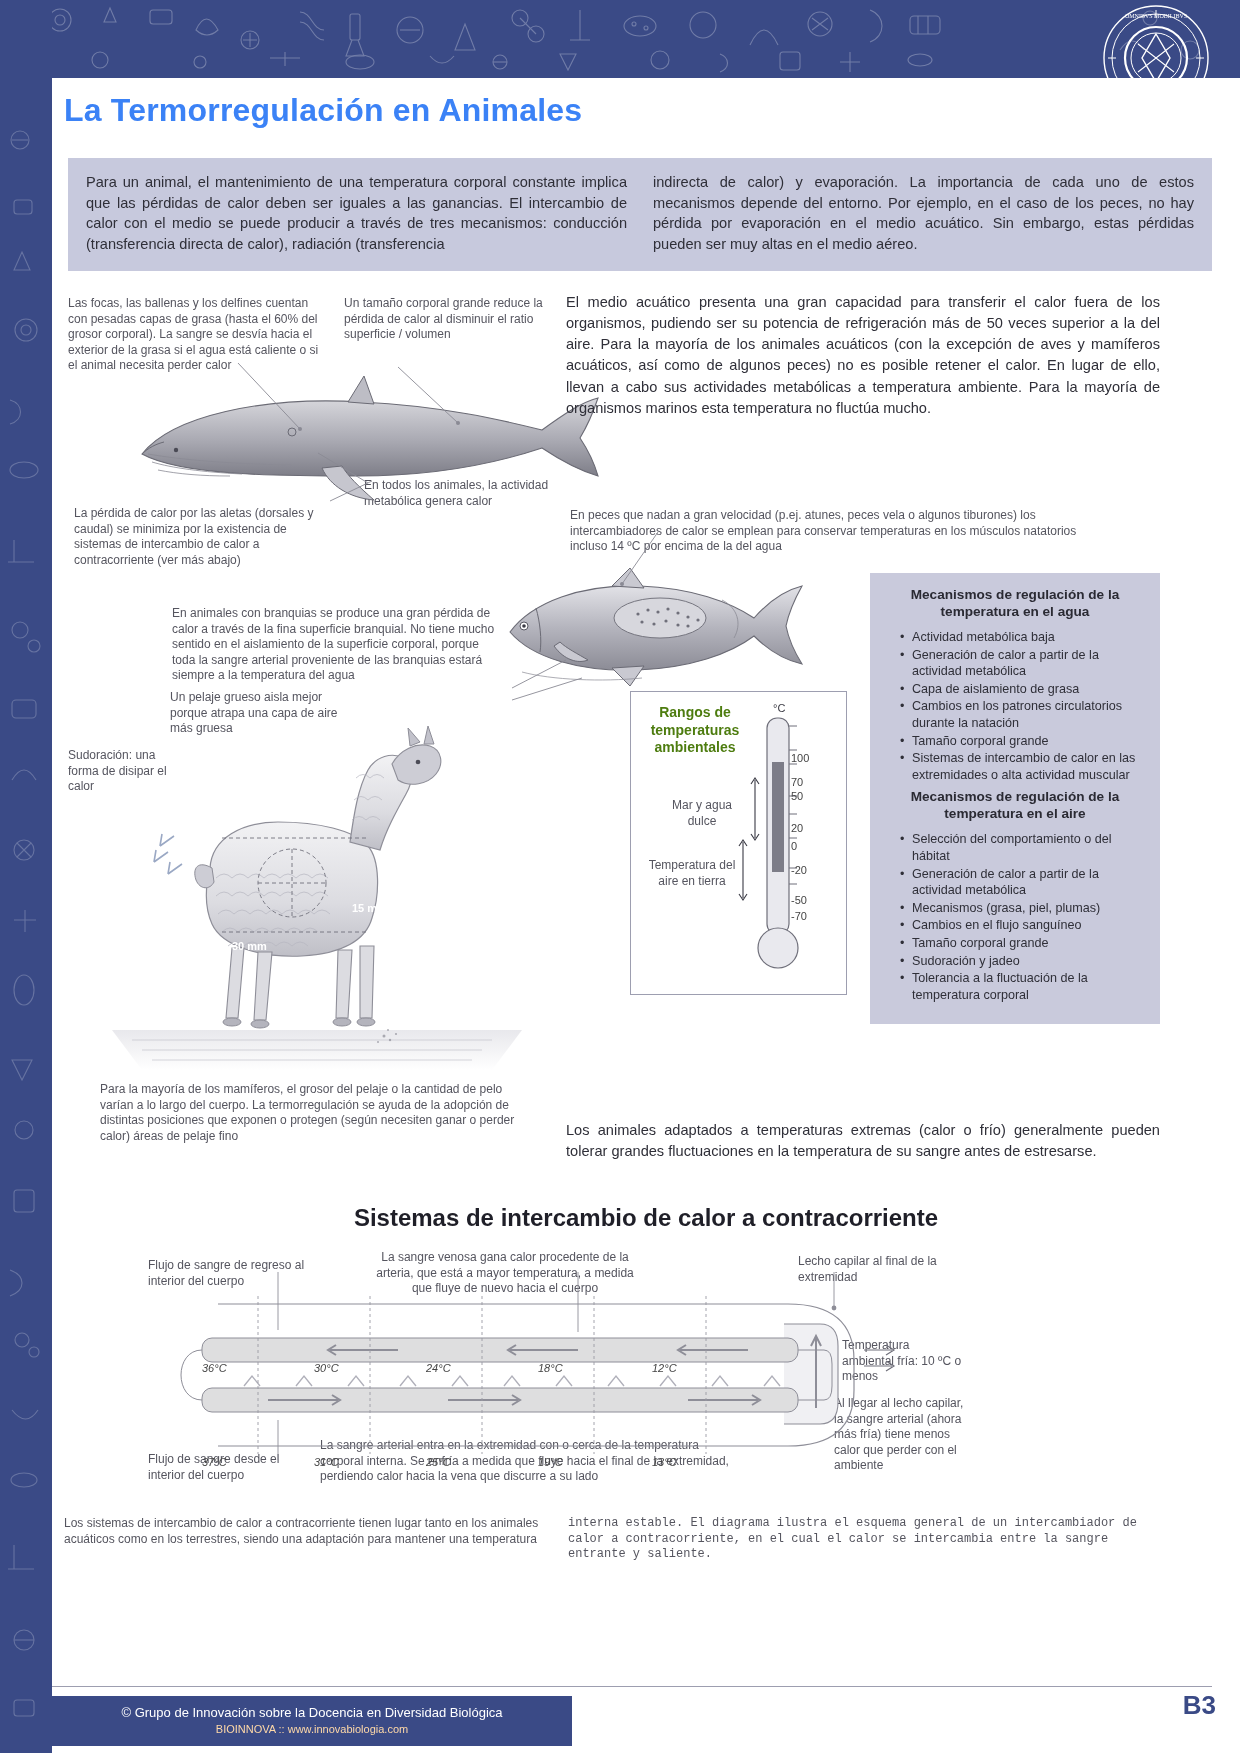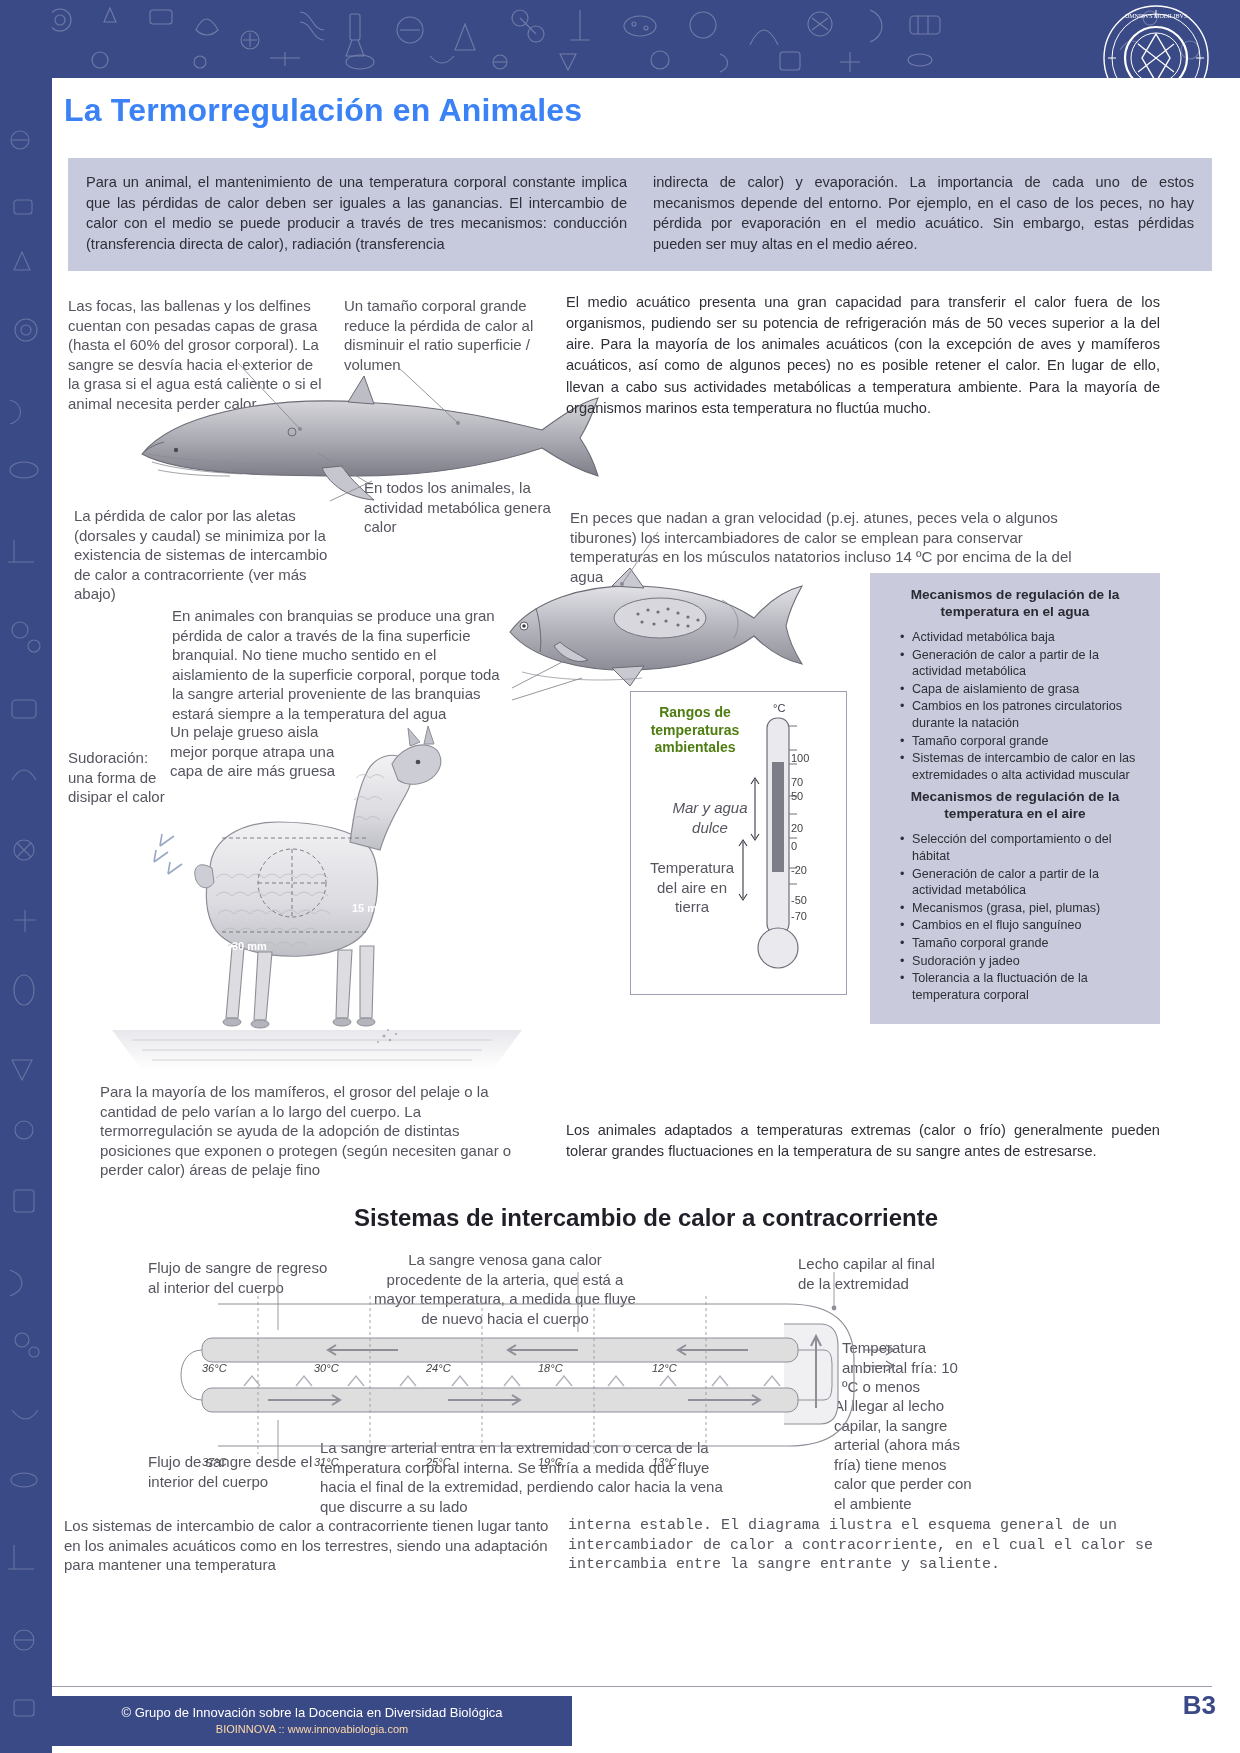--- a/index.html
+++ b/index.html
@@ -84,21 +84,21 @@
   
   .body-text {
     position: absolute;
     font-size: 14.6px;
     line-height: 1.45;
     text-align: justify;
     color: #2f2f38;
   }
   .cap {
     position: absolute;
-    font-size: 15px;
+    font-size: 12px;
     line-height: 1.3;
     color: #55555f;
   }
   .cap.center { text-align: center; }
 
   
   .panel {
     position: absolute;
     left: 818px; top: 495px;
     width: 290px;
@@ -414,21 +414,21 @@
       <li>Selección del comportamiento o del hábitat</li>
       <li>Generación de calor a partir de la actividad metabólica</li>
       <li>Mecanismos (grasa, piel, plumas)</li>
       <li>Cambios en el flujo sanguíneo</li>
       <li>Tamaño corporal grande</li>
       <li>Sudoración y jadeo</li>
       <li>Tolerancia a la fluctuación de la temperatura corporal</li>
     </ul>
   </div>
 
-  <div class="cap" style="left:118px; top:612px; width:180px;margin-top:32px;">Un pelaje grueso aisla mejor porque atrapa una capa de aire más gruesa</div>
+  <div class="cap" style="left:118px; top:612px; width:180px;">Un pelaje grueso aisla mejor porque atrapa una capa de aire más gruesa</div>
   <div class="cap" style="left:16px; top:670px; width:100px;">Sudoración: una forma de disipar el calor</div>
 
   <svg style="position:absolute; left:40px; top:640px;" width="450" height="400" viewBox="0 0 450 400">
     <defs>
       <linearGradient id="llamaG" x1="0" y1="0" x2="0" y2="1">
         <stop offset="0%" stop-color="#f2f2f4"></stop>
         <stop offset="60%" stop-color="#dcdce1"></stop>
         <stop offset="100%" stop-color="#bfbfc7"></stop>
       </linearGradient>
       <linearGradient id="groundG" x1="0" y1="0" x2="0" y2="1">
@@ -541,21 +541,21 @@
 
     <span class="lbl" style="left:160px; top:28px;">100</span>
     <span class="lbl" style="left:160px; top:52px;">70</span>
     <span class="lbl" style="left:160px; top:66px;">50</span>
     <span class="lbl" style="left:160px; top:98px;">20</span>
     <span class="lbl" style="left:160px; top:116px;">0</span>
     <span class="lbl" style="left:160px; top:140px;">-20</span>
     <span class="lbl" style="left:160px; top:170px;">-50</span>
     <span class="lbl" style="left:160px; top:186px;">-70</span>
 
-    <div class="cap center" style="left:36px; top:106px; width:86px;font-style:italic;">Mar y agua dulce</div>
+    <div class="cap center" style="left:28px; top:106px; width:86px;">Mar y agua dulce</div>
     <div class="cap center" style="left:14px; top:166px; width:94px;">Temperatura del aire en tierra</div>
   </div>
 
   <div class="body-text" style="left:514px; top:1042px; width:594px;">Los animales adaptados a temperaturas extremas (calor o frío) generalmente pueden tolerar grandes fluctuaciones en la temperatura de su sangre antes de estresarse.</div>
 
   <div class="section-title">Sistemas de intercambio de calor a contracorriente</div>
 
   <div class="cap" style="left:96px; top:1180px; width:190px;">Flujo de sangre de regreso al interior del cuerpo</div>
   <div class="cap center" style="left:318px; top:1172px; width:270px;">La sangre venosa gana calor procedente de la arteria, que está a mayor temperatura, a medida que fluye de nuevo hacia el cuerpo</div>
   <div class="cap" style="left:746px; top:1176px; width:150px;">Lecho capilar al final de la extremidad</div>

